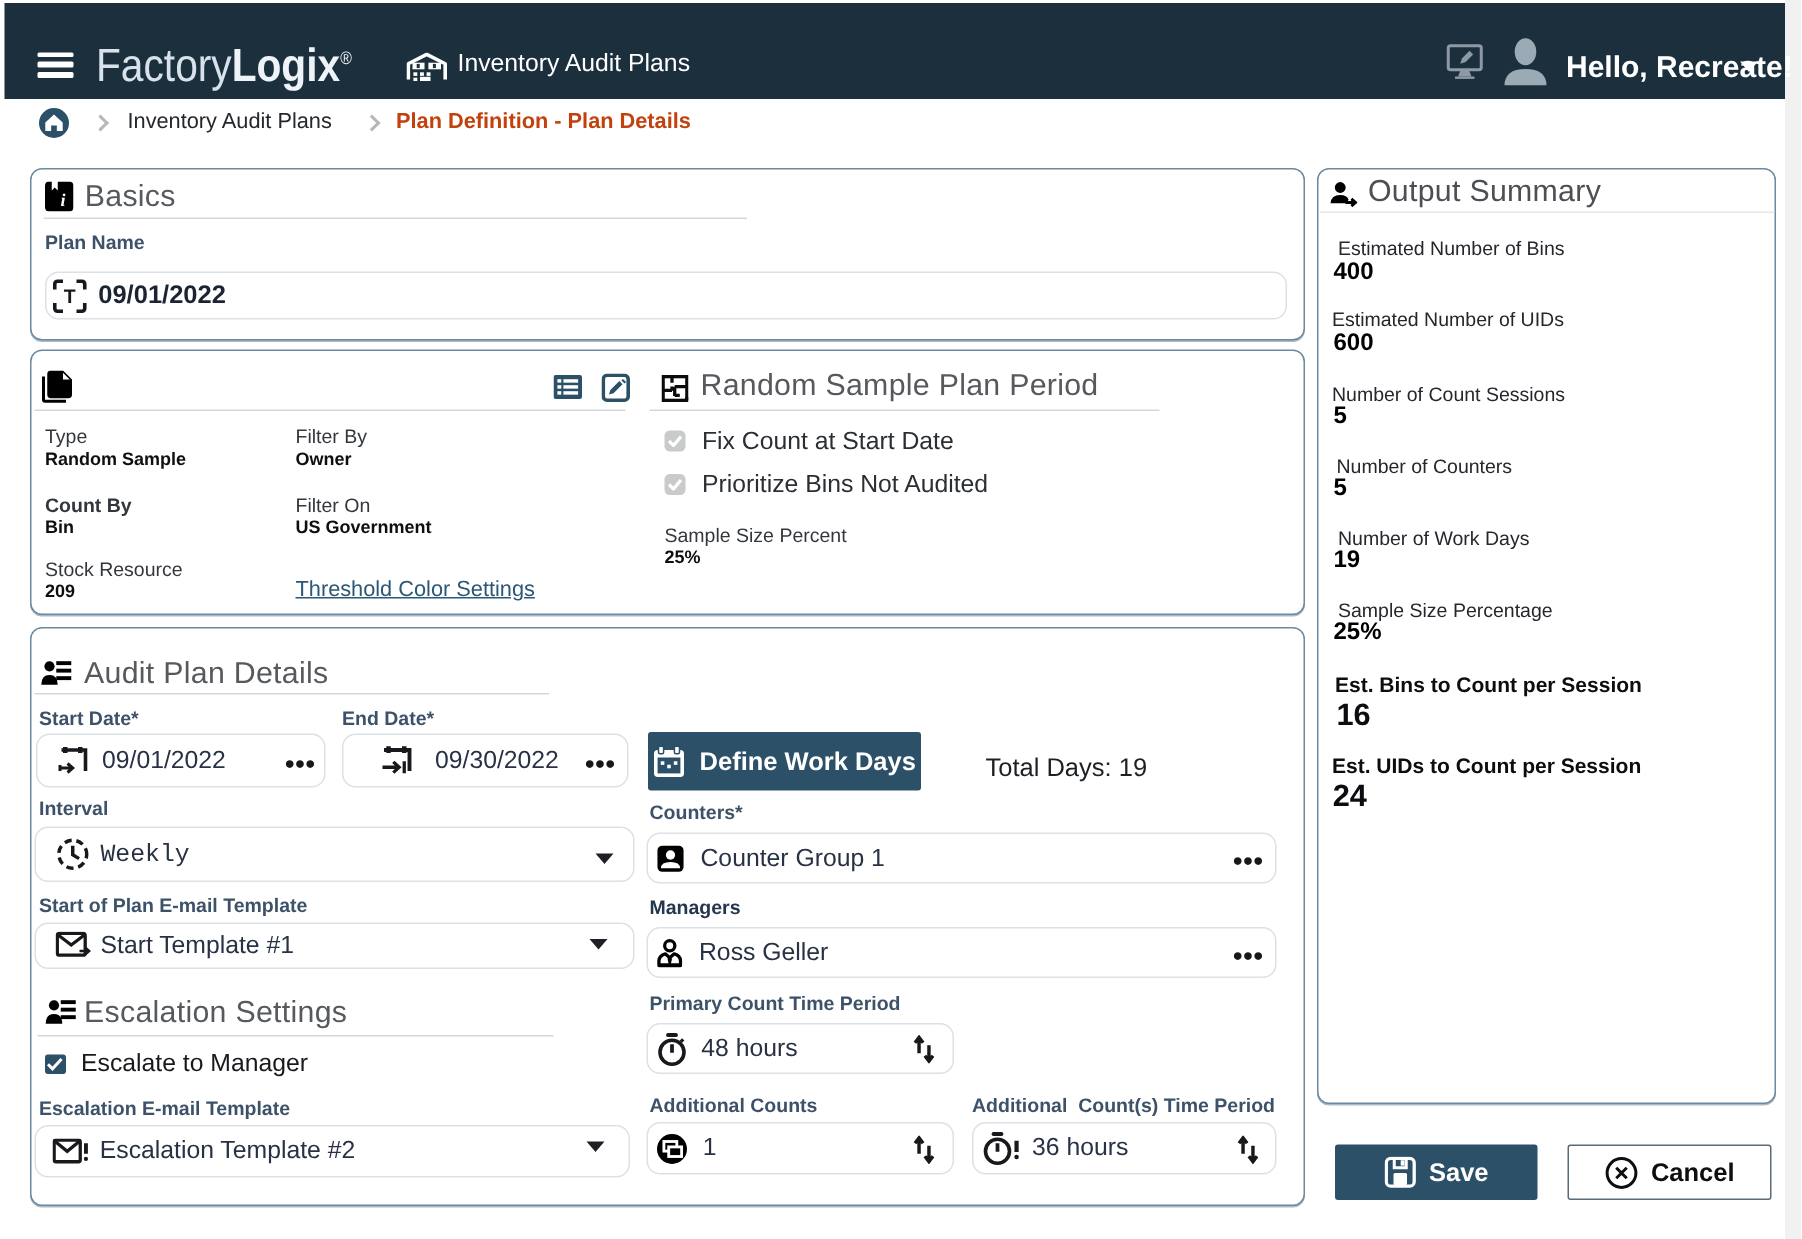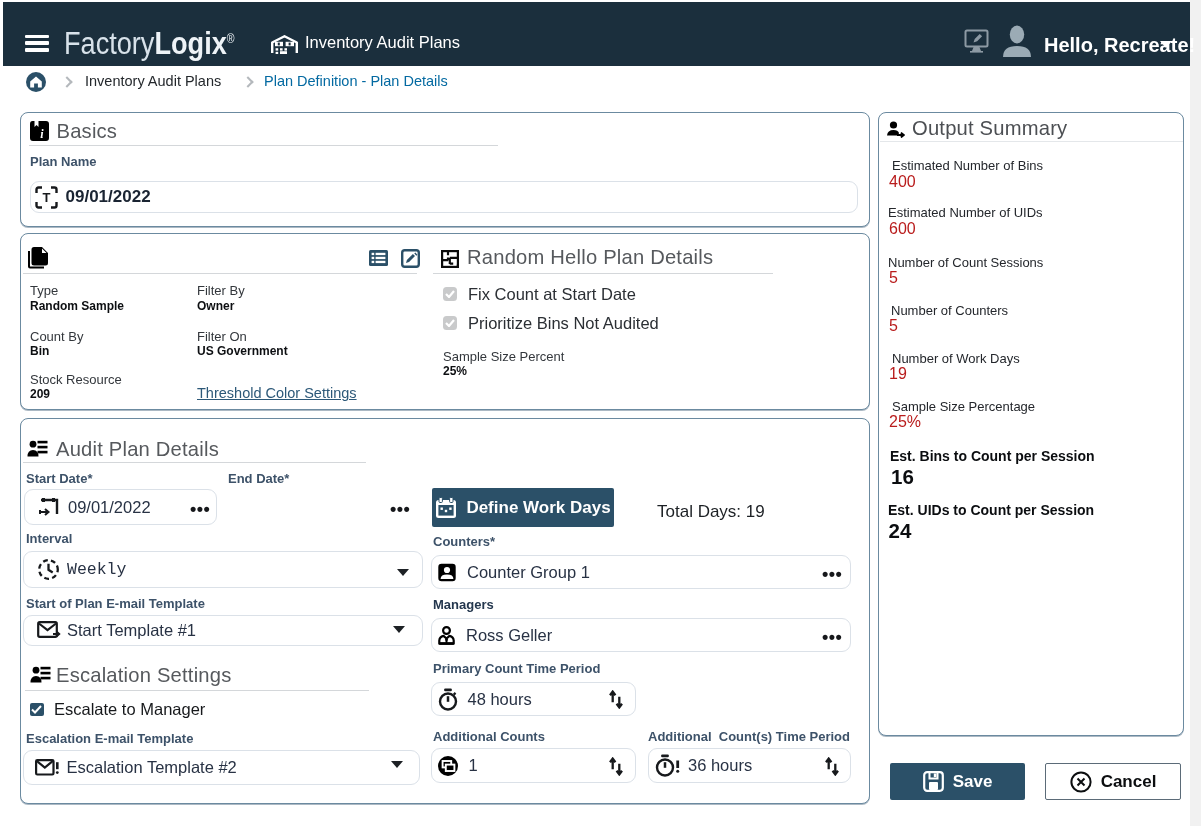--- a/index.html
+++ b/index.html
@@ -51,21 +51,21 @@
 
 .ckb-dis { position:absolute; width:14px; height:14px; background:#c9cacb; border-radius:3.5px; display:flex; align-items:center; justify-content:center; }
 .ckb-on { position:absolute; width:13.5px; height:13.5px; background:#2b5068; border-radius:2px; display:flex; align-items:center; justify-content:center; }
 
 #btn-work { position:absolute; left:432px; top:488px; width:182px; height:39px; background:#2b5068; border-radius:2px; color:#fff; font-size:17px; font-weight:700; display:flex; align-items:center; justify-content:center; gap:9px; }
 #btn-save { position:absolute; left:890px; top:763px; width:135px; height:37px; background:#2b5068; border-radius:2px; color:#fff; font-size:17px; font-weight:700; display:flex; align-items:center; justify-content:center; gap:9px; }
 #btn-cancel { position:absolute; left:1045px; top:763px; width:136px; height:37px; background:#fff; border:1.5px solid #5b6b78; border-radius:2px; color:#0c0e10; font-size:17px; font-weight:700; display:flex; align-items:center; justify-content:center; gap:9px; }
 
 .out-lbl { position:absolute; font-size:13px; font-weight:400; color:#24272c; }
 .out-lblb { position:absolute; font-size:14px; font-weight:700; color:#0b0d10; }
-.out-val { position:absolute; font-size:16px; font-weight:400; color:#b91c1c; }
+.out-val { position:absolute; font-size:16px; font-weight:700; color:#000000; }
 .out-valb { position:absolute; font-size:20.5px; font-weight:700; color:#0b0d10; }
 </style>
 </head>
 <body>
 <div id="page">
   <div id="scrollstrip"></div>
   <div id="hdr"></div>
   <div id="burger">
       <div></div>
       <div></div>
@@ -102,21 +102,21 @@
   <div id="hello">Hello, Recreate!</div>
   <div id="caret-hd"></div>
 
   <svg id="homeic" width="20" height="20" viewBox="0 0 20 20">
       <circle cx="10" cy="10" r="10" fill="#2b5068"></circle>
       <path d="M4.2 9.6 L10 4.4 L15.8 9.6 V15.4 H11.9 V11.6 H8.1 V15.4 H4.2 Z" fill="#fff"></path>
     </svg>
   <div class="chev" style="left:63px;"></div>
   <div class="t1" style="position:absolute; left:85px; top:73px; font-size:14.5px; color:#24282c;">Inventory Audit Plans</div>
   <div class="chev" style="left:244px;"></div>
-  <div class="t2" style="position:absolute; left:264px; top:72.5px; font-size:14.5px; font-weight:400; color:#0369a1;">Plan Definition - Plan Details</div>
+  <div class="t2" style="position:absolute; left:264px; top:72.5px; font-size:14.5px; font-weight:700; color:#c2410c;">Plan Definition - Plan Details</div>
 
   <div class="panel" id="p-basics"></div>
   <svg class="abs" style="left:30px; top:121px;" width="19" height="20" viewBox="0 0 19 20">
       <path d="M2.5 0 H16 q3 0 3 3 V17 q0 3-3 3 H3 q-3 0-3-3 V3 q0-3 2.5-3 z M4.5 0 v6 l2-2 2 2 v-6 z" fill="#000" fill-rule="evenodd"></path>
       <text x="12" y="16.5" font-size="12" font-style="italic" font-weight="700" fill="#fff" font-family="Liberation Serif" text-anchor="middle">i</text>
     </svg>
   <div class="sect-title abs" style="left:56.5px; top:119.5px;">Basics</div>
   <div class="underl" id="bas-underl"></div>
   <div class="lbl" style="left:30px; top:154px;">Plan Name</div>
   <div class="input" id="plan-input">
@@ -149,38 +149,38 @@
         <rect x="6.6" y="10.8" width="9.8" height="2.3"></rect>
       </g>
     </svg>
   <svg class="abs" style="left:401px; top:249px;" width="19" height="19" viewBox="0 0 19 19">
       <rect x="1.2" y="1.2" width="16.6" height="16.6" rx="2.5" fill="none" stroke="#2b5068" stroke-width="2.4"></rect>
       <path d="M5 14 l0.9-3 6-6 2.1 2.1-6 6z M13.3 4.6 l1-1 2.1 2.1-1 1z" fill="#2b5068"></path>
     </svg>
 
   <div class="lbl2" style="left:30px; top:283px;">Type</div>
   <div class="bval" style="left:30px; top:299px;">Random Sample</div>
-  <div class="lbl2" style="left:30px; top:329px;">Count By</div>
+  <div class="lbl2" style="left:30px; top:329px;font-weight:bold;">Count By</div>
   <div class="bval" style="left:30px; top:344px;">Bin</div>
   <div class="lbl2" style="left:30px; top:372px;">Stock Resource</div>
   <div class="bval" style="left:30px; top:387px;">209</div>
 
   <div class="lbl2" style="left:197px; top:283px;">Filter By</div>
   <div class="bval" style="left:197px; top:299px;">Owner</div>
   <div class="lbl2" style="left:197px; top:329px;">Filter On</div>
   <div class="bval" style="left:197px; top:344px;">US Government</div>
   <div class="abs link" style="left:197px; top:385px;">Threshold Color Settings</div>
 
   <svg class="abs" style="left:441px; top:250px;" width="18" height="18" viewBox="0 0 18 18">
       <g stroke="#0b0b0b" stroke-width="2.2" fill="none">
         <rect x="1.1" y="1.1" width="15.8" height="15.8"></rect>
         <path d="M7 1 V5.2 M7 7.6 V10.5 M1 10.2 H7 M8.8 7.8 H16.9 M8.8 7.8 V14 M8.8 16.9 V16.2 M8.8 13.6 h3.4 M16.9 14.6 v2"></path>
       </g>
     </svg>
-  <div class="sect-title abs" style="left:467px; top:246.3px;">Random Hello Plan Details</div>
+  <div class="sect-title abs" style="left:467px; top:246.3px;">Random Sample Plan Period</div>
   <div class="underl" style="left:433px; top:273px; width:340px;"></div>
 
   <div class="ckb-dis" style="left:442.5px; top:287px;">
       <svg width="10" height="8" viewBox="0 0 10 8">
         <path d="M1 4 l3 3 L9 1" stroke="#fff" stroke-width="2.2" fill="none"></path>
       </svg>
     </div>
   <div class="abs" style="left:468px; top:285px; font-size:16.5px; color:#2b2f34;">Fix Count at Start Date</div>
   <div class="ckb-dis" style="left:442.5px; top:316px;">
       <svg width="10" height="8" viewBox="0 0 10 8">
@@ -209,20 +209,29 @@
   <div class="input" style="left:24px; top:489px; width:193px; height:36px;">
     <svg style="margin-left:13px;" width="22" height="21" viewBox="0 0 22 21">
         <path d="M3 3 H19 V17" fill="none" stroke="#17191c" stroke-width="2.4"></path>
         <rect x="4" y="1" width="3" height="4" fill="#17191c"></rect>
         <rect x="14" y="1" width="3" height="4" fill="#17191c"></rect>
         <path d="M2 13 v4 M2 15 h8 M7 12 l3.5 3 L7 18" fill="none" stroke="#17191c" stroke-width="2"></path>
       </svg>
     <span class="txt" style="margin-left:8px;">09/01/2022</span>
   </div>
   <div class="dots" style="left:190px; top:500px;">•••</div>
+  <div class="input" style="left:228px; top:489px; width:191px; height:36px;">
+    <svg style="margin-left:24px;" width="23" height="22" viewBox="0 0 23 22">
+        <path d="M3 4 H20 V18" fill="none" stroke="#17191c" stroke-width="2.6"></path>
+        <rect x="4.5" y="1.5" width="3" height="4.5" fill="#17191c"></rect>
+        <rect x="15" y="1.5" width="3" height="4.5" fill="#17191c"></rect>
+        <path d="M2 15.5 h11 m-3.8-3.6 l3.9 3.6-3.9 3.6 M16.5 11.5 v8" fill="none" stroke="#17191c" stroke-width="2.2"></path>
+      </svg>
+    <span class="txt" style="margin-left:14px;">09/30/2022</span>
+  </div>
   <div class="dots" style="left:390px; top:500px;">•••</div>
 
   <div id="btn-work">
     <svg width="22" height="22" viewBox="0 0 22 22">
         <rect x="1" y="3" width="20" height="18" rx="2.5" fill="#fff"></rect>
         <rect x="4" y="0.5" width="3.4" height="5" rx="1" fill="#fff" stroke="#2b5068" stroke-width="1"></rect>
         <rect x="14.6" y="0.5" width="3.4" height="5" rx="1" fill="#fff" stroke="#2b5068" stroke-width="1"></rect>
         <rect x="3.4" y="8" width="15.2" height="10.6" fill="#2b5068"></rect>
         <g fill="#fff">
           <rect x="5.5" y="10.5" width="2.4" height="2.4"></rect>

